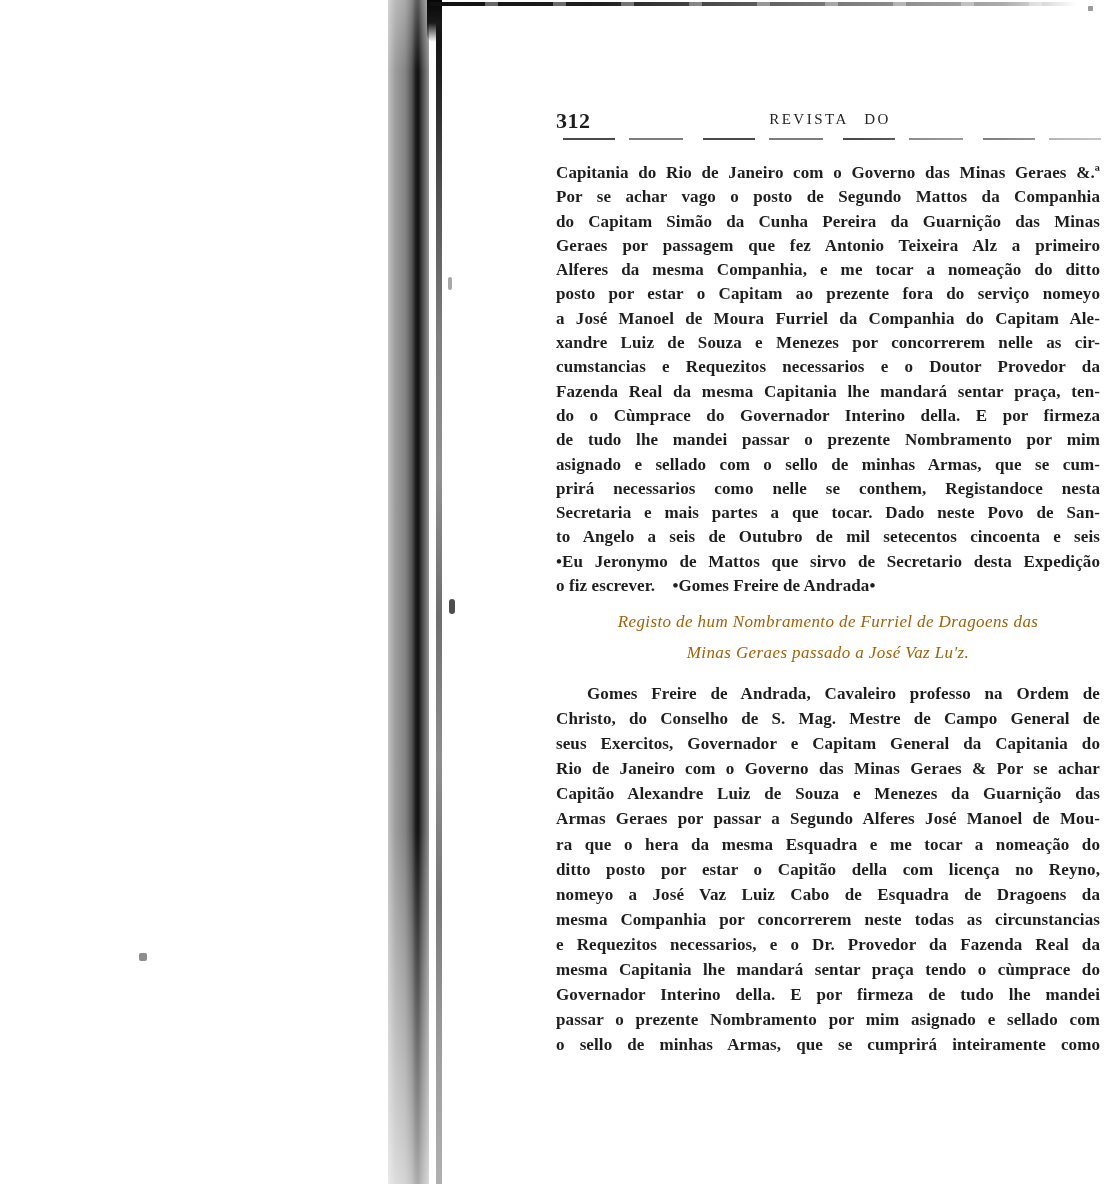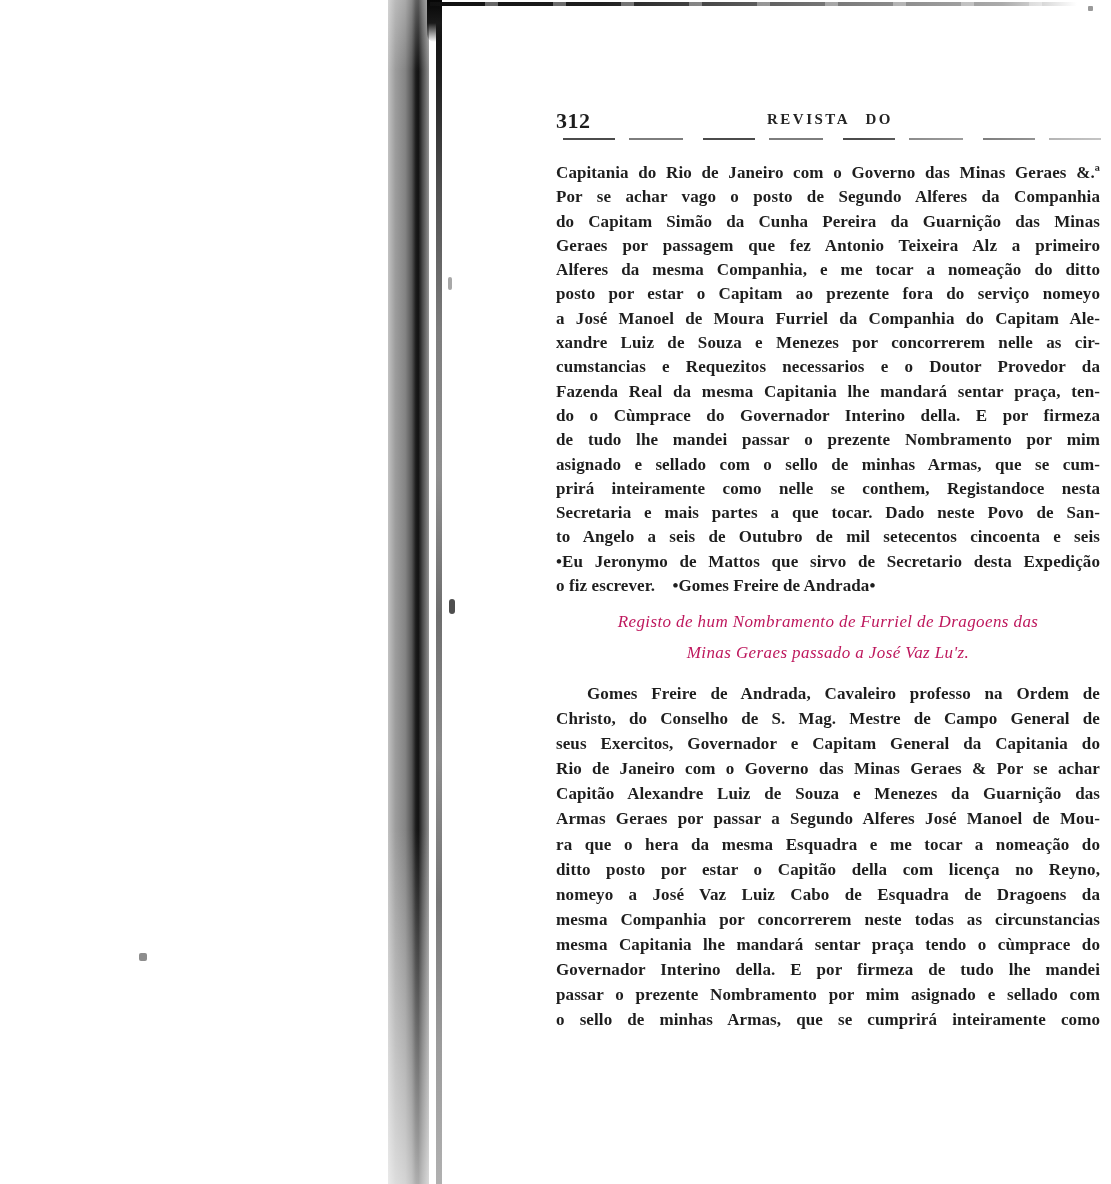--- a/index.html
+++ b/index.html
@@ -68,21 +68,21 @@
     left: 0; top: 0;
     font-size: 22px;
     font-weight: 700;
     letter-spacing: 0.5px;
   }
   .running-title {
     position: absolute;
     left: 4px; right: 0; top: 3px;
     text-align: center;
     font-size: 15px;
-    font-weight: 700;
+    font-weight: 400;
     letter-spacing: 2.5px;
     word-spacing: 10px;
     color: #242424;
   }
   .header-rule {
     position: absolute;
     left: 563px; top: 138px;
     width: 538px; height: 2px;
     background:
       linear-gradient(to right, rgba(255,255,255,0) 0%, rgba(255,255,255,0) 55%, rgba(255,255,255,0.55) 100%),
@@ -117,21 +117,21 @@
   .section-heading {
     position: absolute;
     left: 556px; top: 606px;
     width: 544px;
     text-align: center;
     font-style: italic;
     font-size: 17px;
     font-weight: 400;
     line-height: 31px;
     letter-spacing: 0.4px;
-    color: #be185d;
+    color: #a16207;
   }
 </style>
 </head>
 <body>
 
 <div class="gutter-shadow"></div>
 <div class="page-edge-line"></div>
 <div class="page-edge-corner"></div>
 <div class="page-top-edge"></div>
 <div class="speck speck-left"></div>
@@ -140,33 +140,33 @@
 <div class="speck speck-topright"></div>
 
 <div class="page-header">
   <span class="page-number">312</span>
   <span class="running-title">REVISTA DO</span>
 </div>
 <div class="header-rule"></div>
 
 <div class="para para-1">
   <div class="text-line">Capitania do Rio de Janeiro com o Governo das Minas Geraes &amp;.ª</div>
-  <div class="text-line">Por se achar vago o posto de Segundo Alferes da Companhia</div>
+  <div class="text-line">Por se achar vago o posto de Segundo Mattos da Companhia</div>
   <div class="text-line">do Capitam Simão da Cunha Pereira da Guarnição das Minas</div>
   <div class="text-line">Geraes por passagem que fez Antonio Teixeira Alz a primeiro</div>
   <div class="text-line">Alferes da mesma Companhia, e me tocar a nomeação do ditto</div>
   <div class="text-line">posto por estar o Capitam ao prezente fora do serviço nomeyo</div>
   <div class="text-line">a José Manoel de Moura Furriel da Companhia do Capitam Ale-</div>
   <div class="text-line">xandre Luiz de Souza e Menezes por concorrerem nelle as cir-</div>
   <div class="text-line">cumstancias e Requezitos necessarios e o Doutor Provedor da</div>
   <div class="text-line">Fazenda Real da mesma Capitania lhe mandará sentar praça, ten-</div>
   <div class="text-line">do o Cùmprace do Governador Interino della. E por firmeza</div>
   <div class="text-line">de tudo lhe mandei passar o prezente Nombramento por mim</div>
   <div class="text-line">asignado e sellado com o sello de minhas Armas, que se cum-</div>
-  <div class="text-line">prirá inteiramente como nelle se conthem, Registandoce nesta</div>
+  <div class="text-line">prirá necessarios como nelle se conthem, Registandoce nesta</div>
   <div class="text-line">Secretaria e mais partes a que tocar. Dado neste Povo de San-</div>
   <div class="text-line">to Angelo a seis de Outubro de mil setecentos cincoenta e seis</div>
   <div class="text-line">•Eu Jeronymo de Mattos que sirvo de Secretario desta Expedição</div>
   <div class="text-line flush-left">o fiz escrever.  •Gomes Freire de Andrada•</div>
 </div>
 
 <div class="section-heading">
   <div>Registo de hum Nombramento de Furriel de Dragoens das</div>
   <div>Minas Geraes passado a José Vaz Lu'z.</div>
 </div>
@@ -175,17 +175,18 @@
   <div class="text-line first-indent">Gomes Freire de Andrada, Cavaleiro professo na Ordem de</div>
   <div class="text-line">Christo, do Conselho de S. Mag. Mestre de Campo General de</div>
   <div class="text-line">seus Exercitos, Governador e Capitam General da Capitania do</div>
   <div class="text-line">Rio de Janeiro com o Governo das Minas Geraes &amp; Por se achar</div>
   <div class="text-line">Capitão Alexandre Luiz de Souza e Menezes da Guarnição das</div>
   <div class="text-line">Armas Geraes por passar a Segundo Alferes José Manoel de Mou-</div>
   <div class="text-line">ra que o hera da mesma Esquadra e me tocar a nomeação do</div>
   <div class="text-line">ditto posto por estar o Capitão della com licença no Reyno,</div>
   <div class="text-line">nomeyo a José Vaz Luiz Cabo de Esquadra de Dragoens da</div>
   <div class="text-line">mesma Companhia por concorrerem neste todas as circunstancias</div>
+  <div class="text-line">e Requezitos necessarios, e o Dr. Provedor da Fazenda Real da</div>
   <div class="text-line">mesma Capitania lhe mandará sentar praça tendo o cùmprace do</div>
   <div class="text-line">Governador Interino della. E por firmeza de tudo lhe mandei</div>
   <div class="text-line">passar o prezente Nombramento por mim asignado e sellado com</div>
   <div class="text-line">o sello de minhas Armas, que se cumprirá inteiramente como</div>
 </div>
 
 </body></html>

